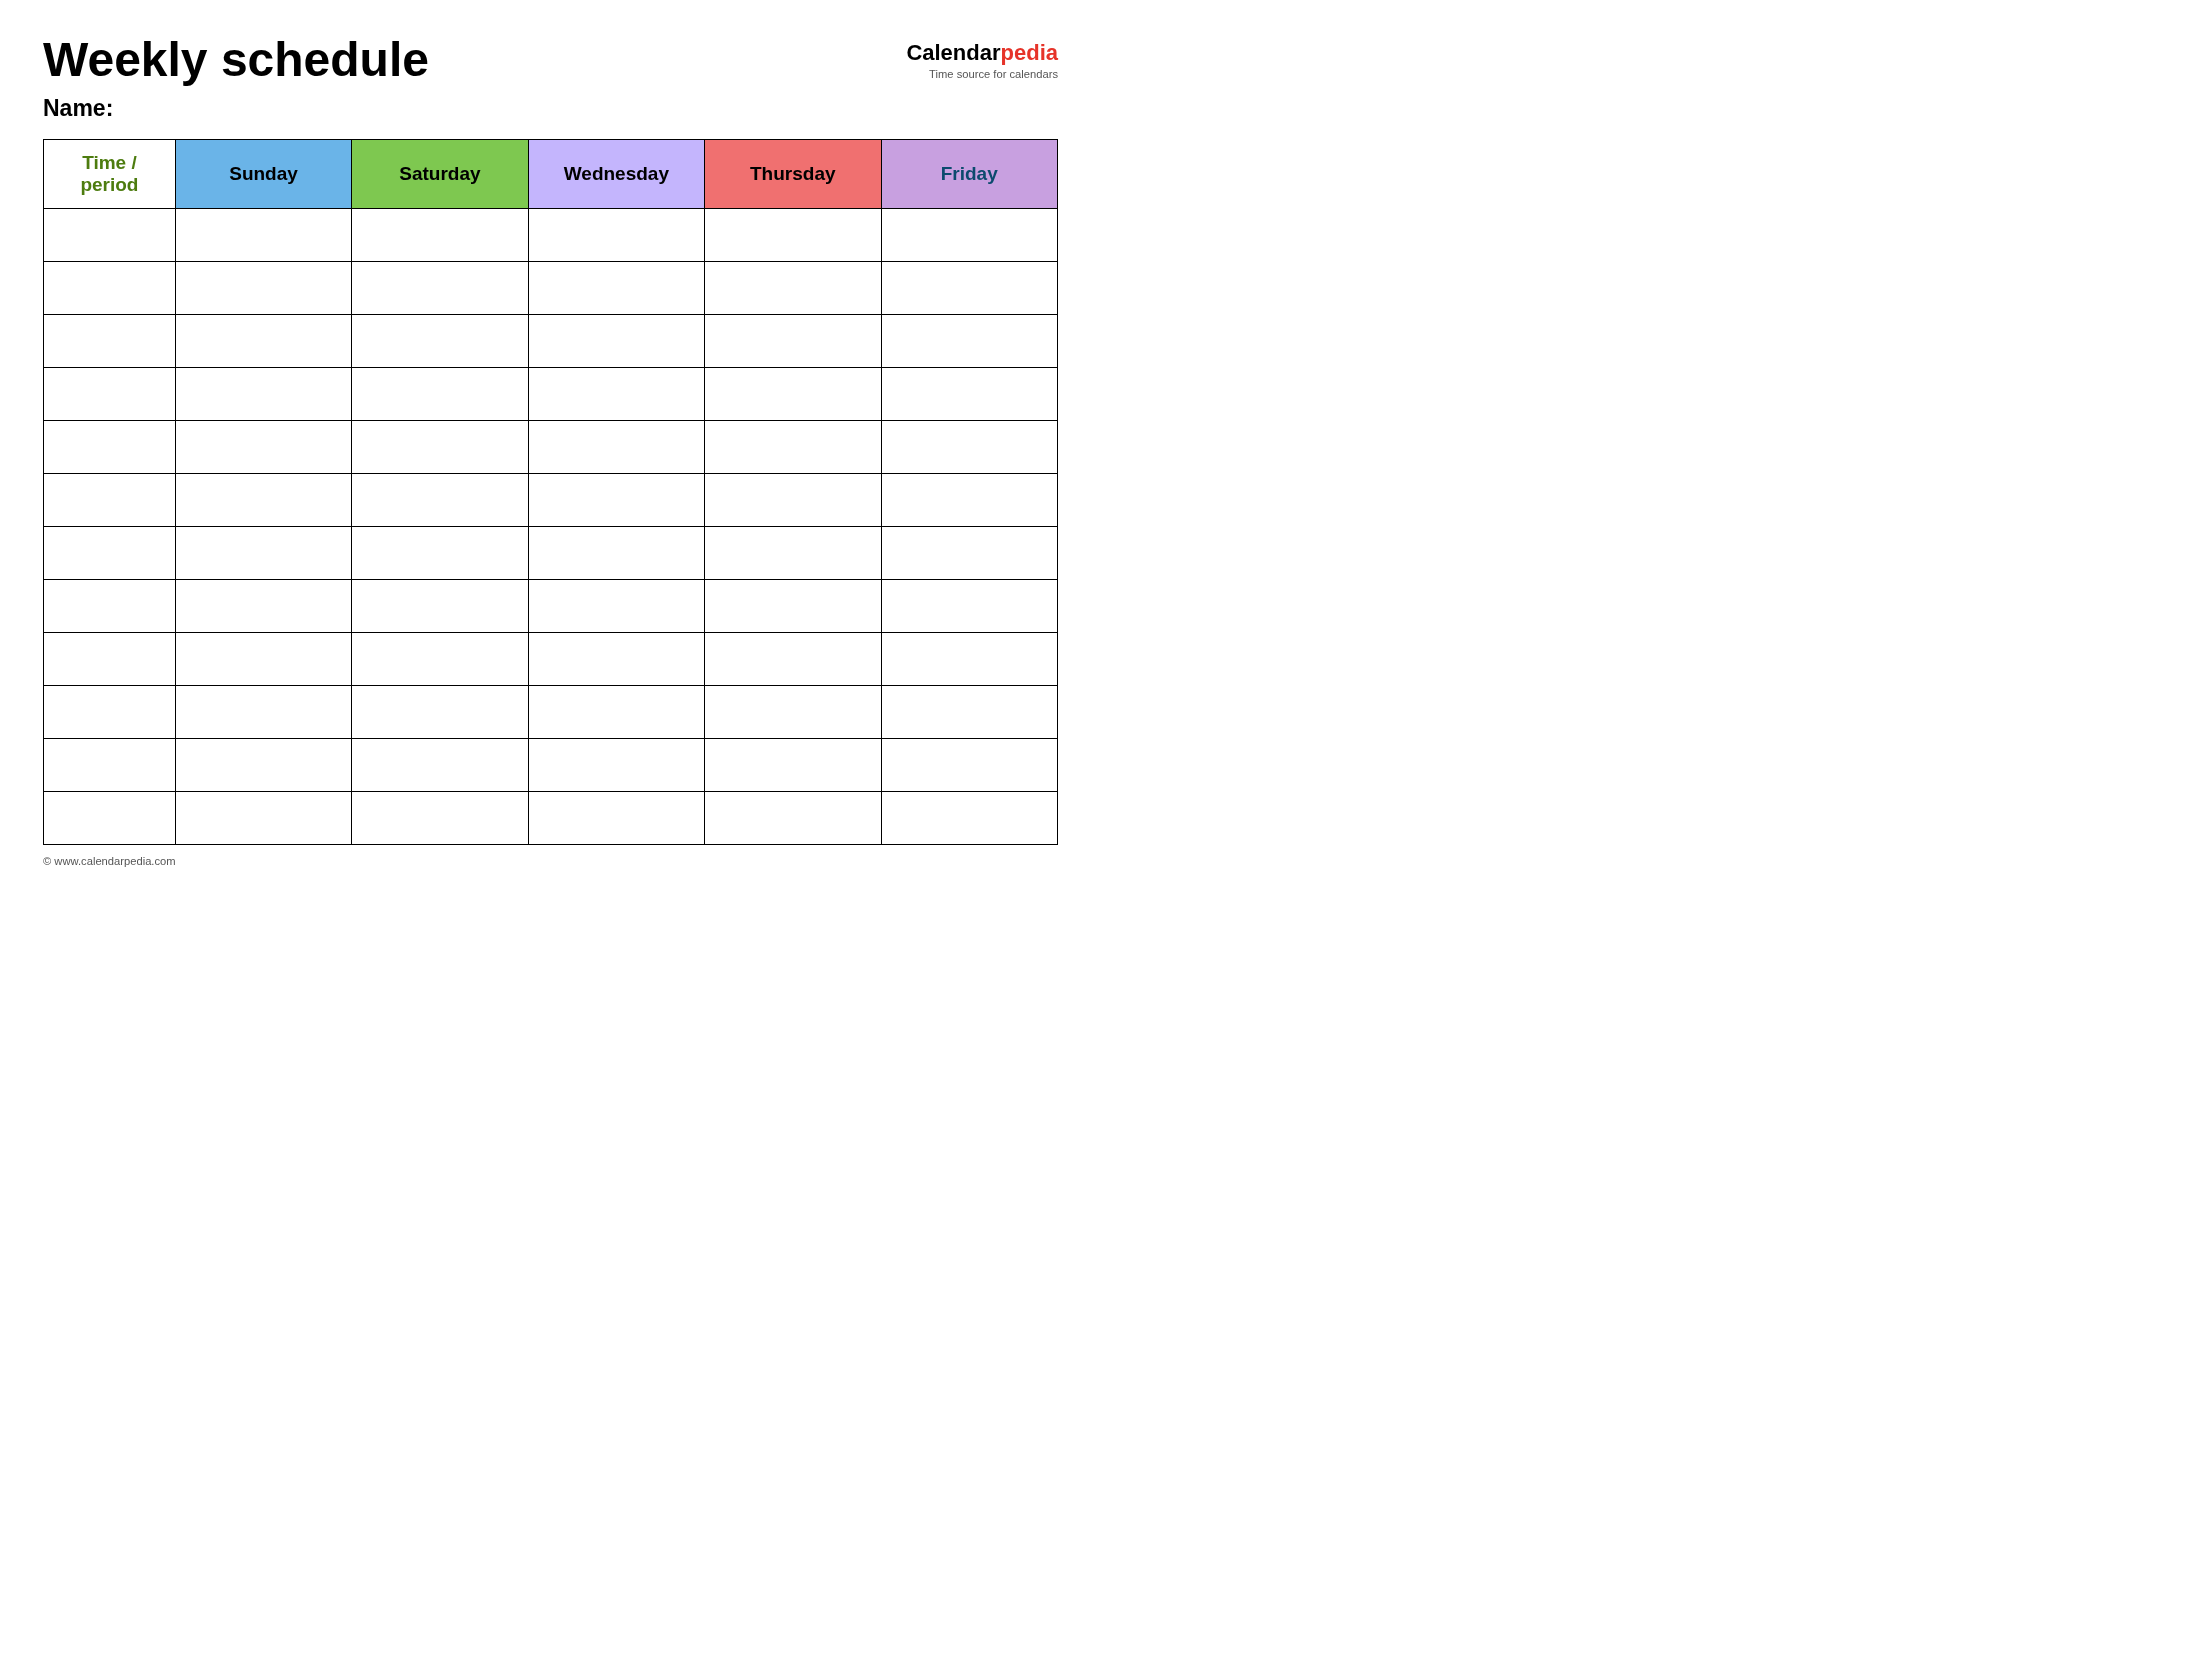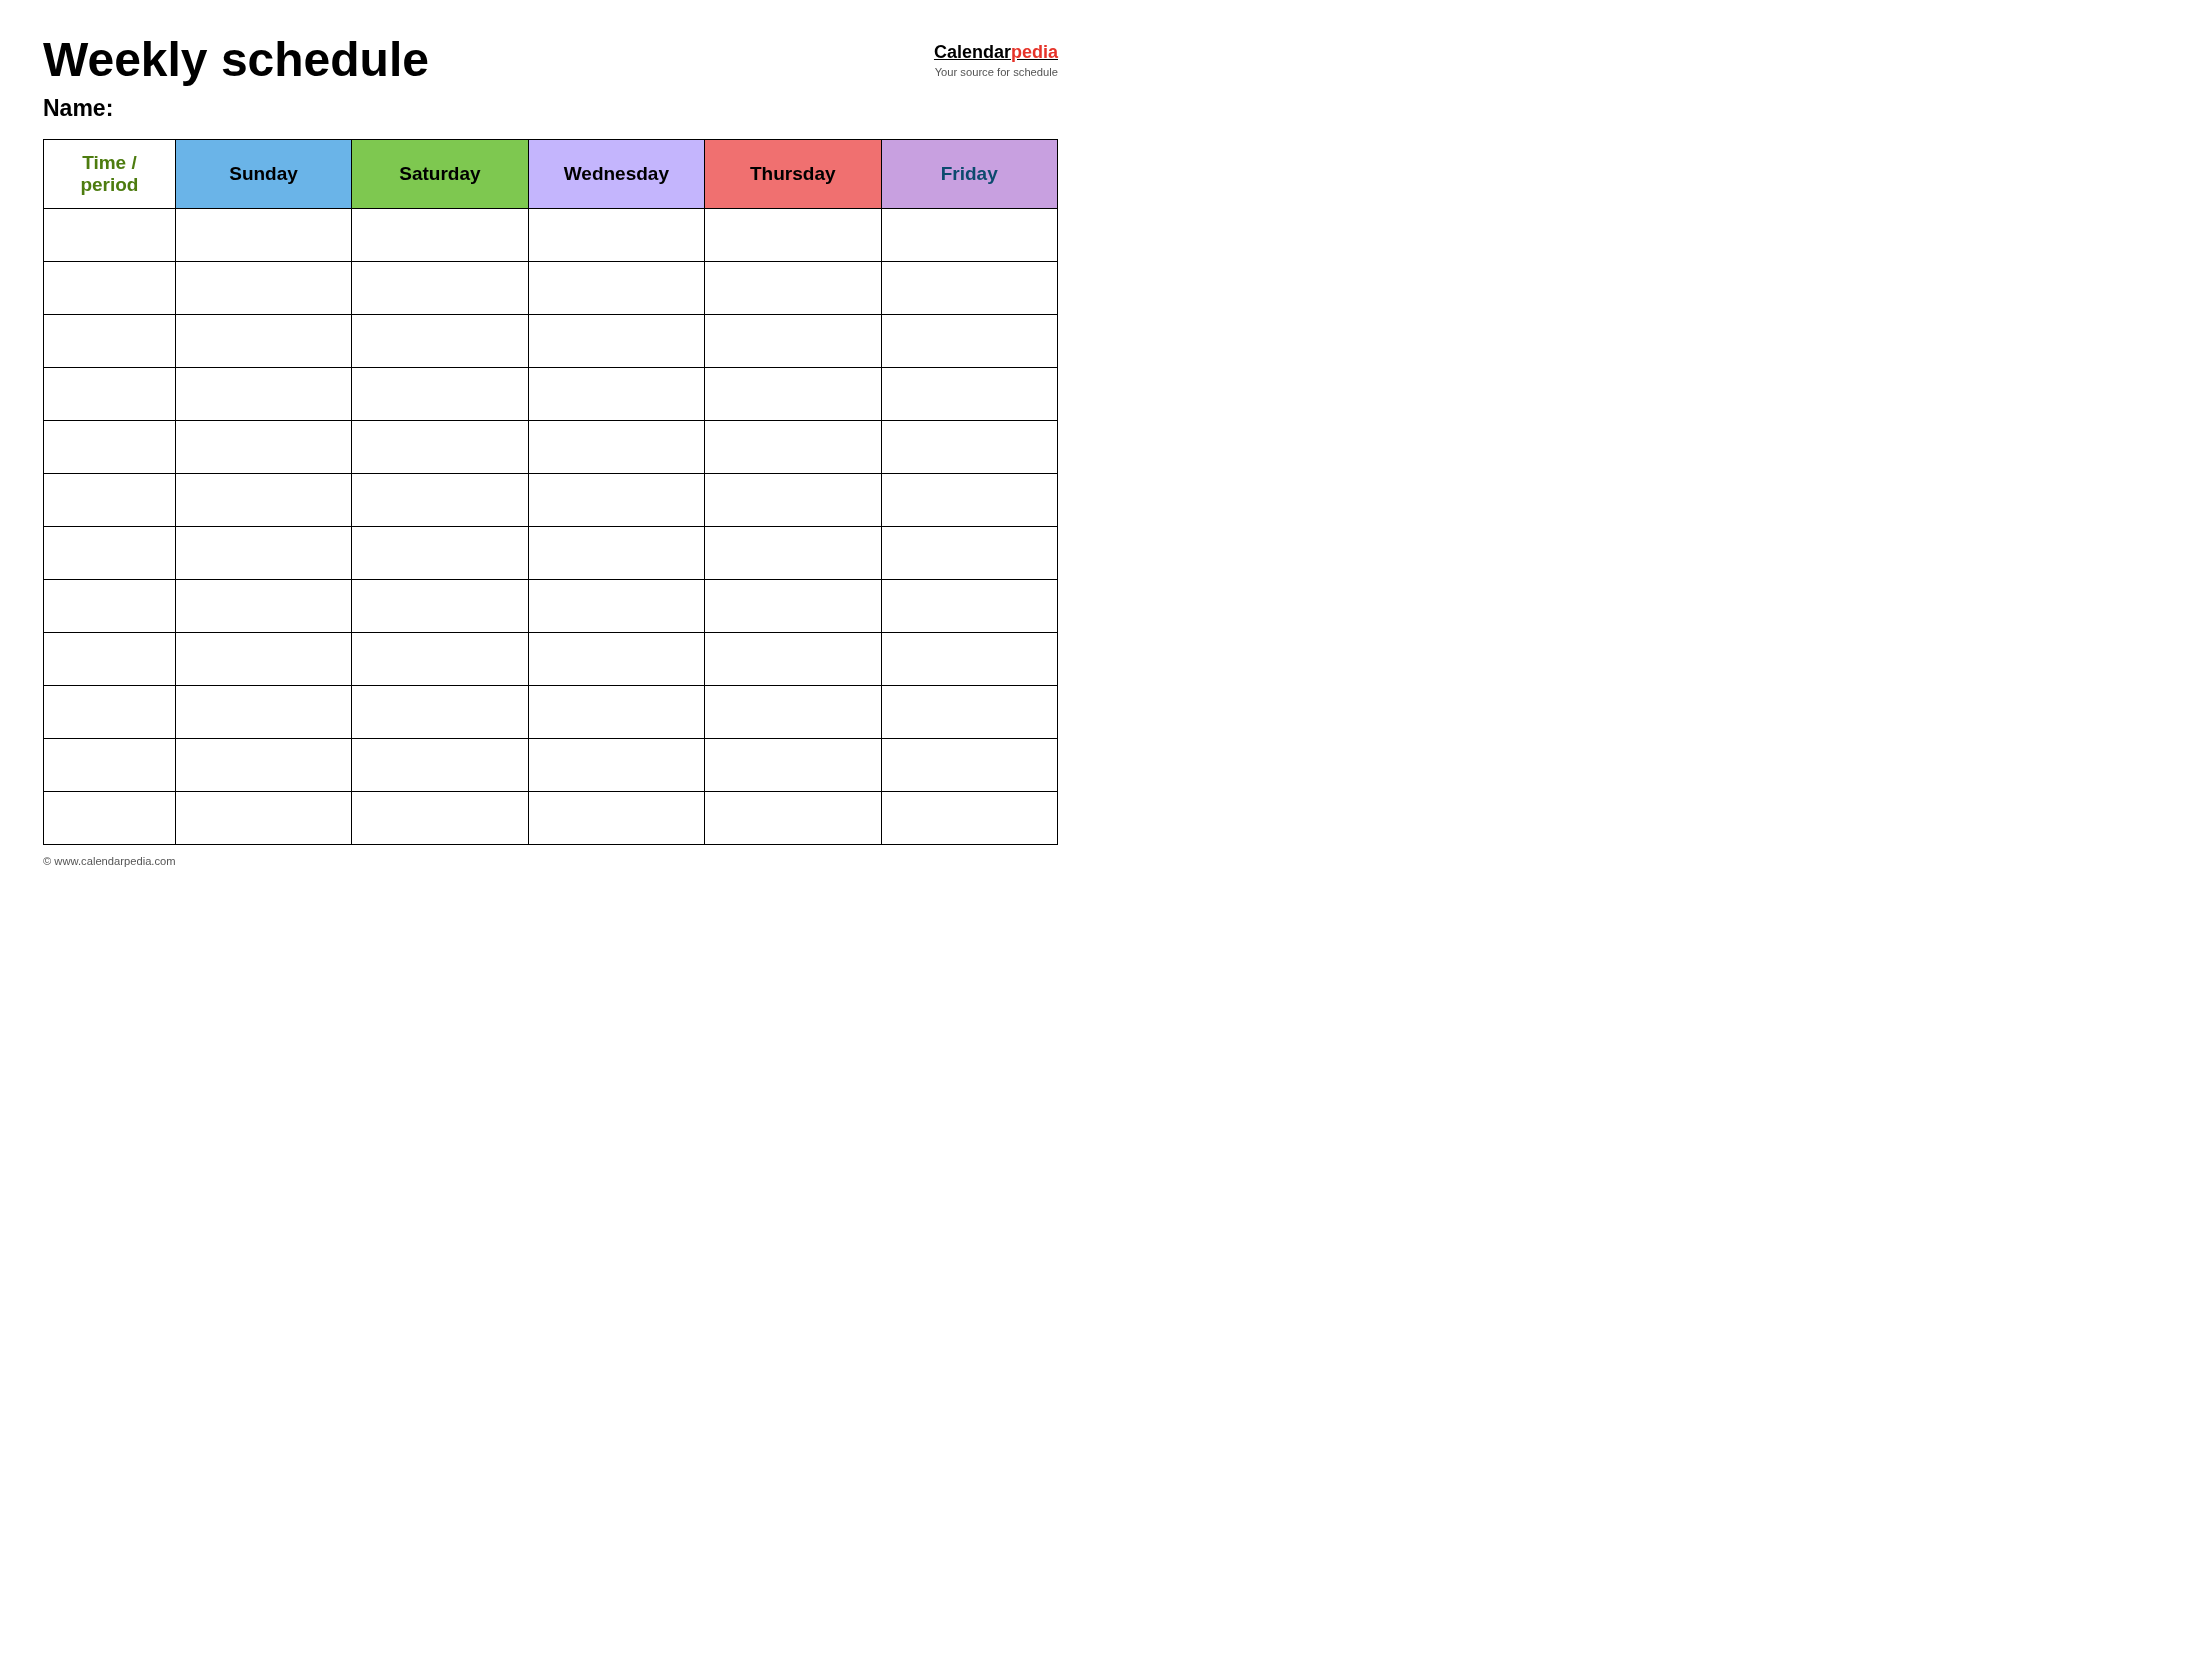--- a/index.html
+++ b/index.html
@@ -34,25 +34,24 @@
       line-height: 1.1;
       font-family: Arial, sans-serif;
     }
 
     .brand-area {
       text-align: right;
       line-height: 1.3;
     }
 
     .brand-name {
-      font-size: 18px;
-      font-weight: bold;
-      color: #000000;
-      font-family: Arial, sans-serif;
-      text-decoration: underline;
+      font-size: 22px;
+      font-weight: bold;
+      color: #000000;
+      font-family: Arial, sans-serif;
     }
 
     .brand-name .brand-red {
       color: #e63329;
     }
 
     .brand-tagline {
       font-size: 11.2px;
       color: #555555;
       font-family: Arial, sans-serif;
@@ -142,21 +141,21 @@
 <body>
 
 <div class="header-section">
   <div class="title-area">
     <h1 class="page-title">Weekly schedule</h1>
   </div>
   <div class="brand-area">
     <div class="brand-name">
       <span>Calendar</span><span class="brand-red">pedia</span>
     </div>
-    <div class="brand-tagline">Your source for schedule</div>
+    <div class="brand-tagline">Time source for calendars</div>
   </div>
 </div>
 
 <div class="name-row">
   <span class="name-label">Name:</span>
 </div>
 
 <table class="schedule-table">
   <thead>
     <tr>

